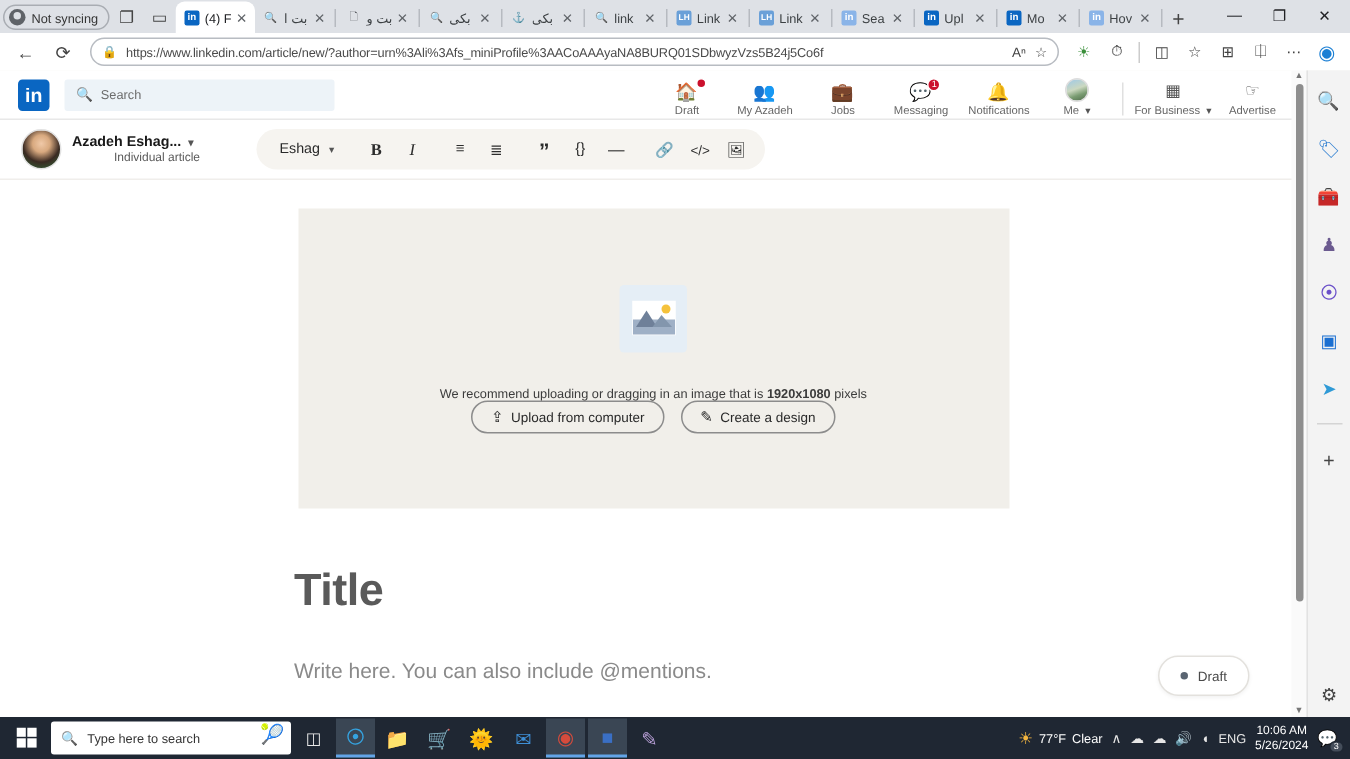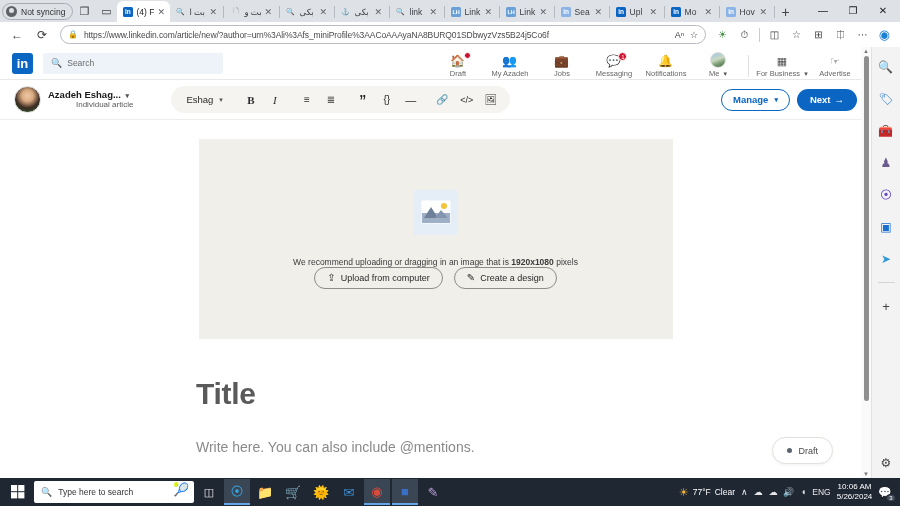--- a/index.html
+++ b/index.html
@@ -492,30 +492,20 @@
               <span>—</span>
             </div>
           <div class="fmt-sep"></div>
           <div class="fmt-btn" style="font-size:10px">🔗</div>
           <div class="fmt-btn" style="font-size:9px">
               <span>&lt;/&gt;</span>
             </div>
           <div class="fmt-btn" style="font-size:10px">🖼</div>
         </div>
 
-        <div class="right-actions">
-          <div class="btn-manage">
-            <span>Manage</span>
-            <span class="caret" style="color:#0a66c2">▾</span>
-          </div>
-          <div class="btn-next">
-            <span>Next</span>
-            <span>→</span>
-          </div>
-        </div>
       </div>
 
       <div class="cover">
         <div class="ph">
           <svg width="30" height="24" viewBox="0 0 30 24" aria-hidden="true">
             <rect x="1" y="1" width="28" height="22" fill="#ffffff" stroke="#ffffff"></rect>
             <rect x="1" y="13" width="28" height="10" fill="#9fb0c6"></rect>
             <polygon points="3,18 10,7 17,18" fill="#6f8099"></polygon>
             <polygon points="14,18 20,10 27,18" fill="#8396ad"></polygon>
             <circle cx="23" cy="6" r="3" fill="#f5c23c"></circle>

